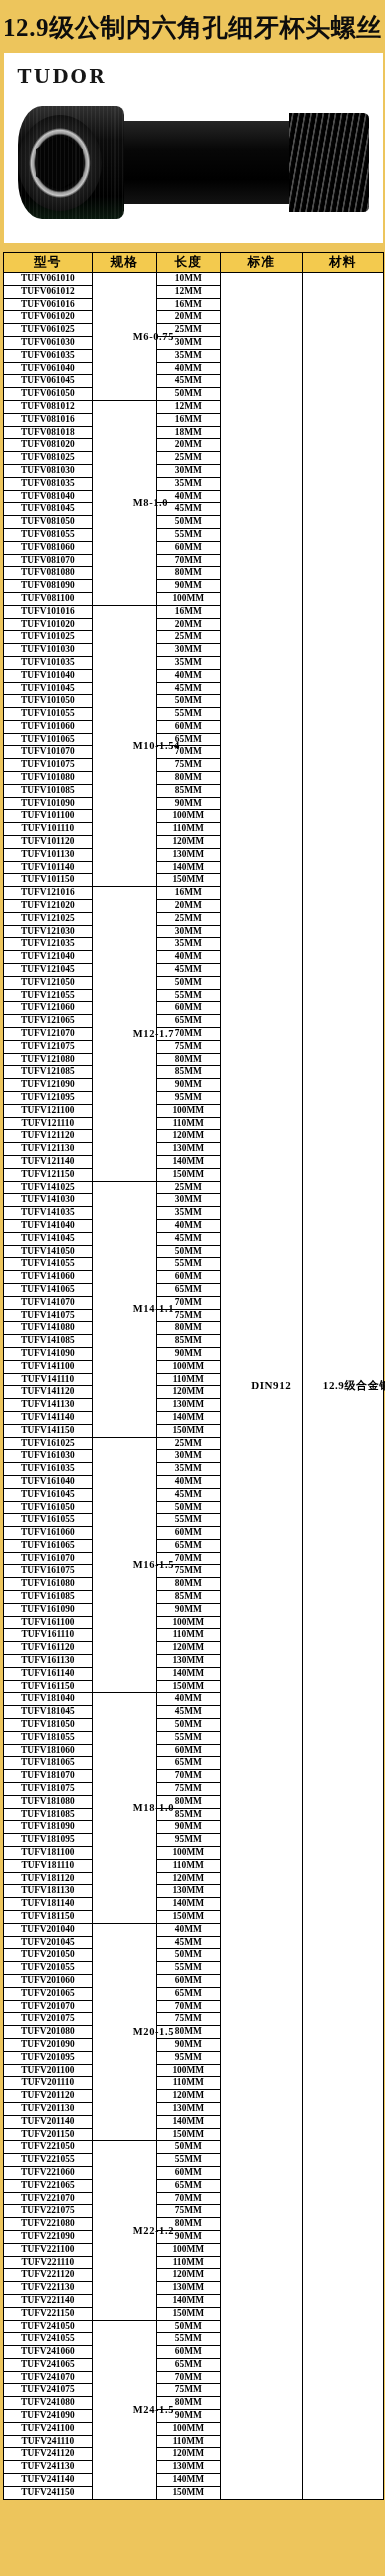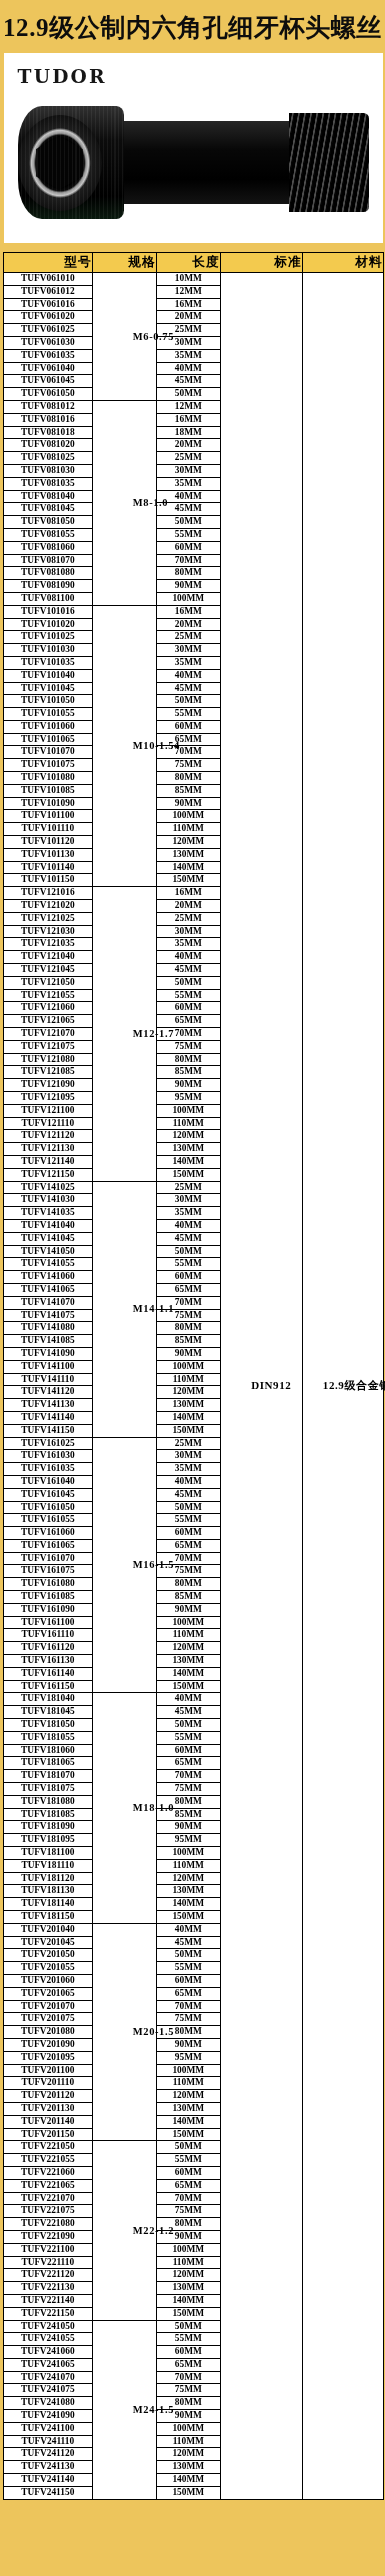--- a/index.html
+++ b/index.html
@@ -52,21 +52,21 @@
     background:#040404;
     clip-path:polygon(50% 0,100% 25%,100% 75%,50% 100%,0 75%,0 25%);
   }
   table.spec-table {
     position:absolute; left:2.8px; top:252px; width:380px;
     border-collapse:collapse; table-layout:fixed;
     border:1.7px solid #000; background:#fff;
   }
   .spec-table th {
     background:#F3CA4E; border:1.1px solid #000;
-    height:20px; font-size:12.7px; font-weight:bold; text-align:right;
+    height:20px; font-size:12.7px; font-weight:bold; text-align:center;
     letter-spacing:1.1px;
   }
   .spec-table td {
     border:1.1px solid #000; background:#fff;
     height:11.8px; line-height:11.8px; padding:0;
     text-align:center; vertical-align:middle;
     font-size:9.4px; font-weight:bold; white-space:nowrap;
   }
   .spec-table td.spec   { font-size:10.5px; letter-spacing:0.6px;padding-left:40px; }
   .spec-table td.merged { font-size:11px; letter-spacing:0.6px;padding-left:20px; }

